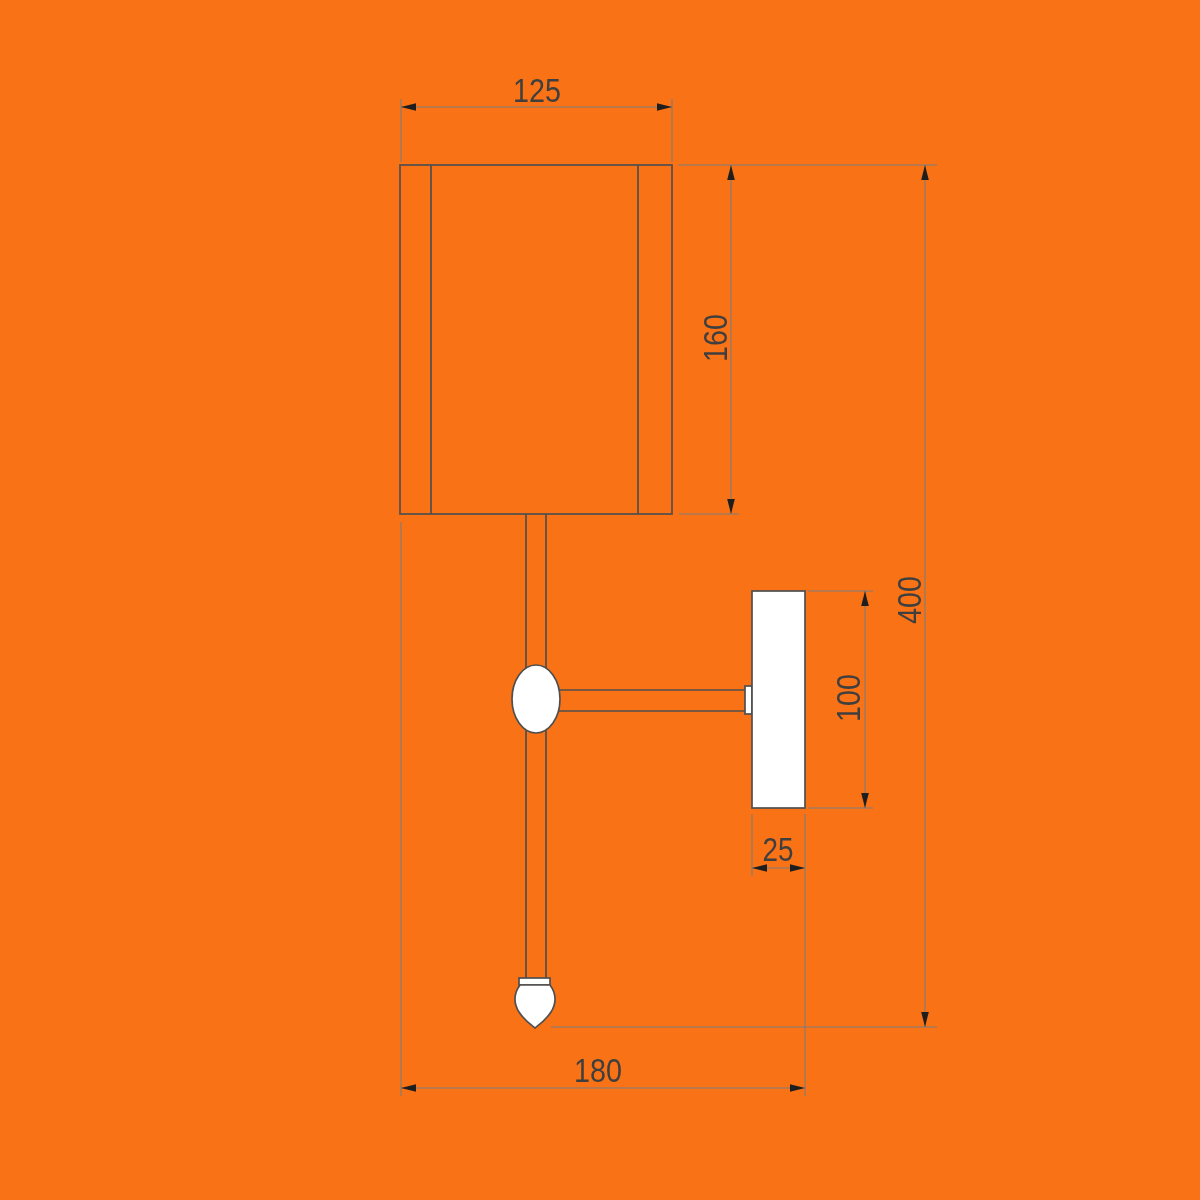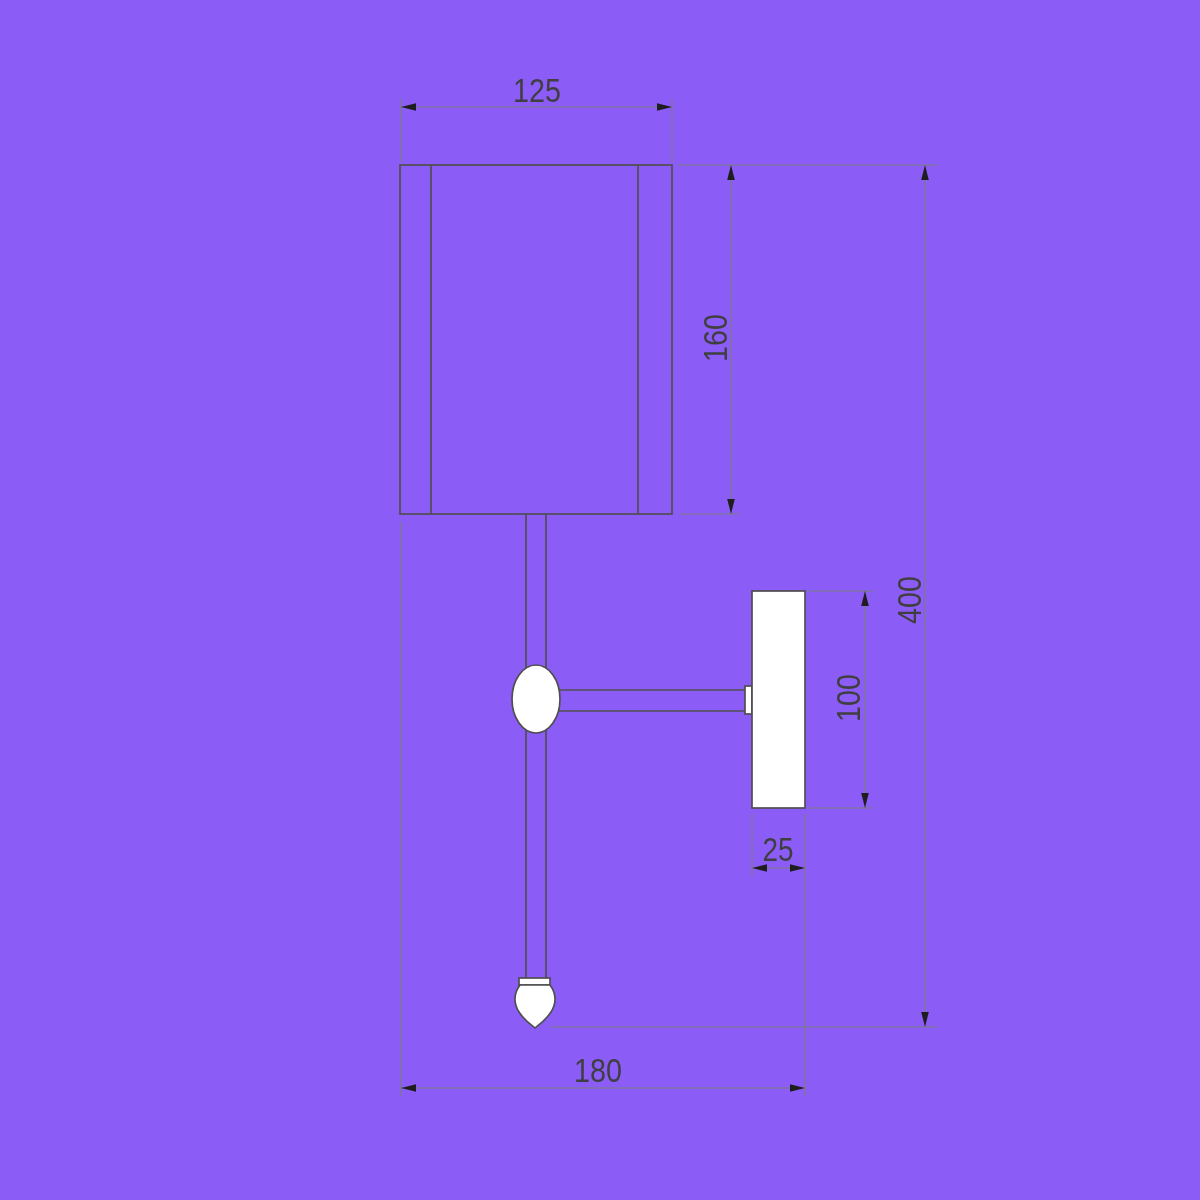--- a/index.html
+++ b/index.html
@@ -8,21 +8,21 @@
     background: #ffffff;
     width: 1200px;
     height: 1200px;
     overflow: hidden;
     font-family: "Liberation Sans", sans-serif;
   }
   .canvas {
     position: relative;
     width: 1200px;
     height: 1200px;
-    background: #8b5cf6;
+    background: #f97316;
   }
   svg { display: block; }
   
   .obj  { stroke: #4f4f4f; stroke-width: 1.7; fill: none; }
   .objf { stroke: #4f4f4f; stroke-width: 1.7; fill: #ffffff; }
   
   .dim  { stroke: #7d7d7d; stroke-width: 1.1; fill: none; }
   
   .arr  { fill: #1e1e1e; stroke: none; }
   

